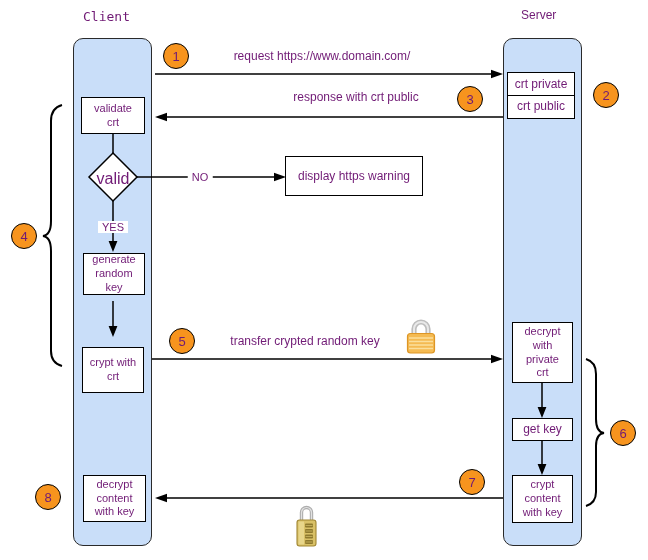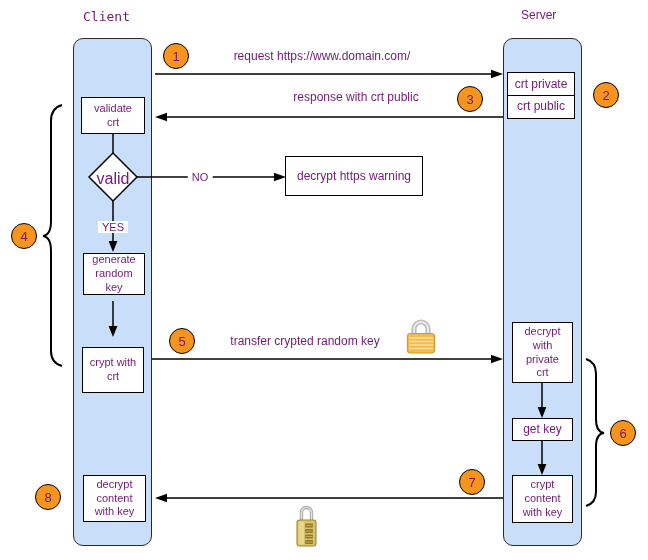--- a/index.html
+++ b/index.html
@@ -112,21 +112,21 @@
   <div class="node" id="node-validate">validate
 crt</div>
   <div class="node" id="node-generate">generate
 random
 key</div>
   <div class="node" id="node-crypt">crypt with
 crt</div>
   <div class="node" id="node-decrypt-content">decrypt
 content
 with key</div>
-  <div class="node" id="node-warning">decrypt https warning</div>
+  <div class="node" id="node-warning">display https warning</div>
 
   <div class="node" id="node-crt-private">crt private</div>
   <div class="node" id="node-crt-public">crt public</div>
   <div class="node" id="node-decrypt-private">decrypt
 with
 private
 crt</div>
   <div class="node" id="node-get-key">get key</div>
   <div class="node" id="node-crypt-content">crypt
 content

